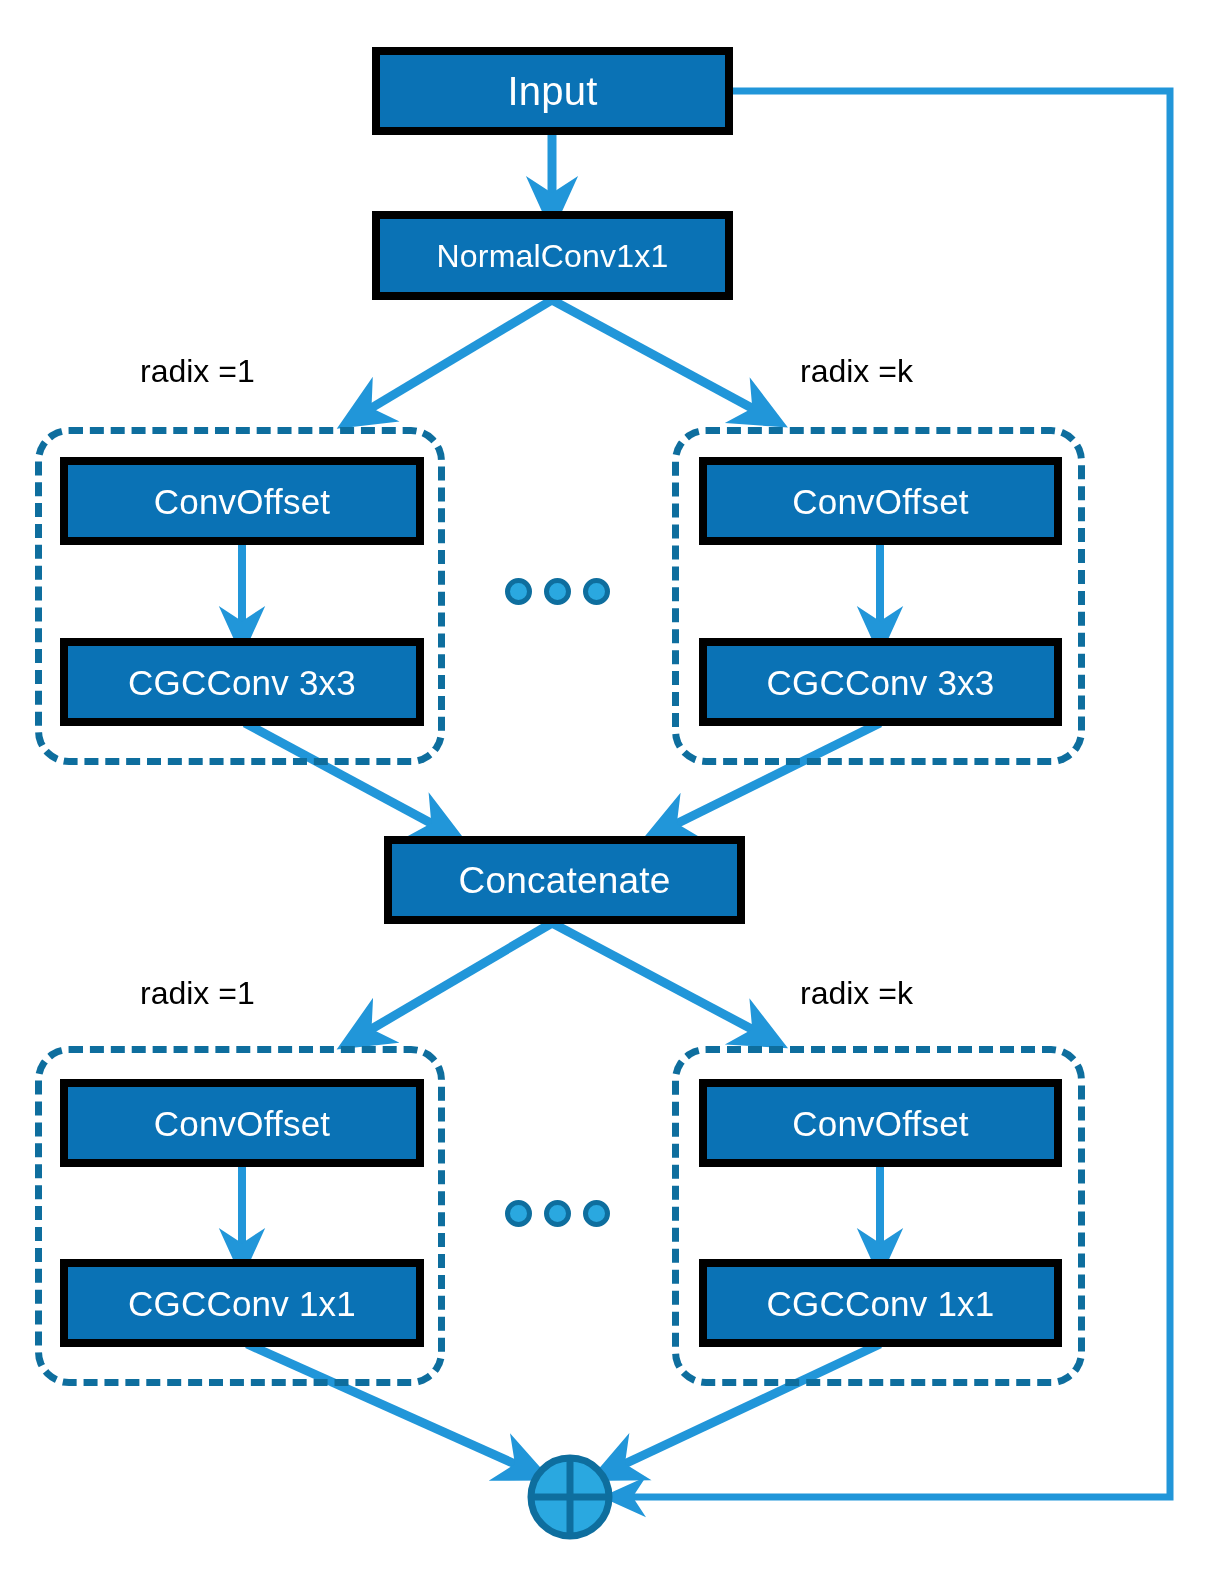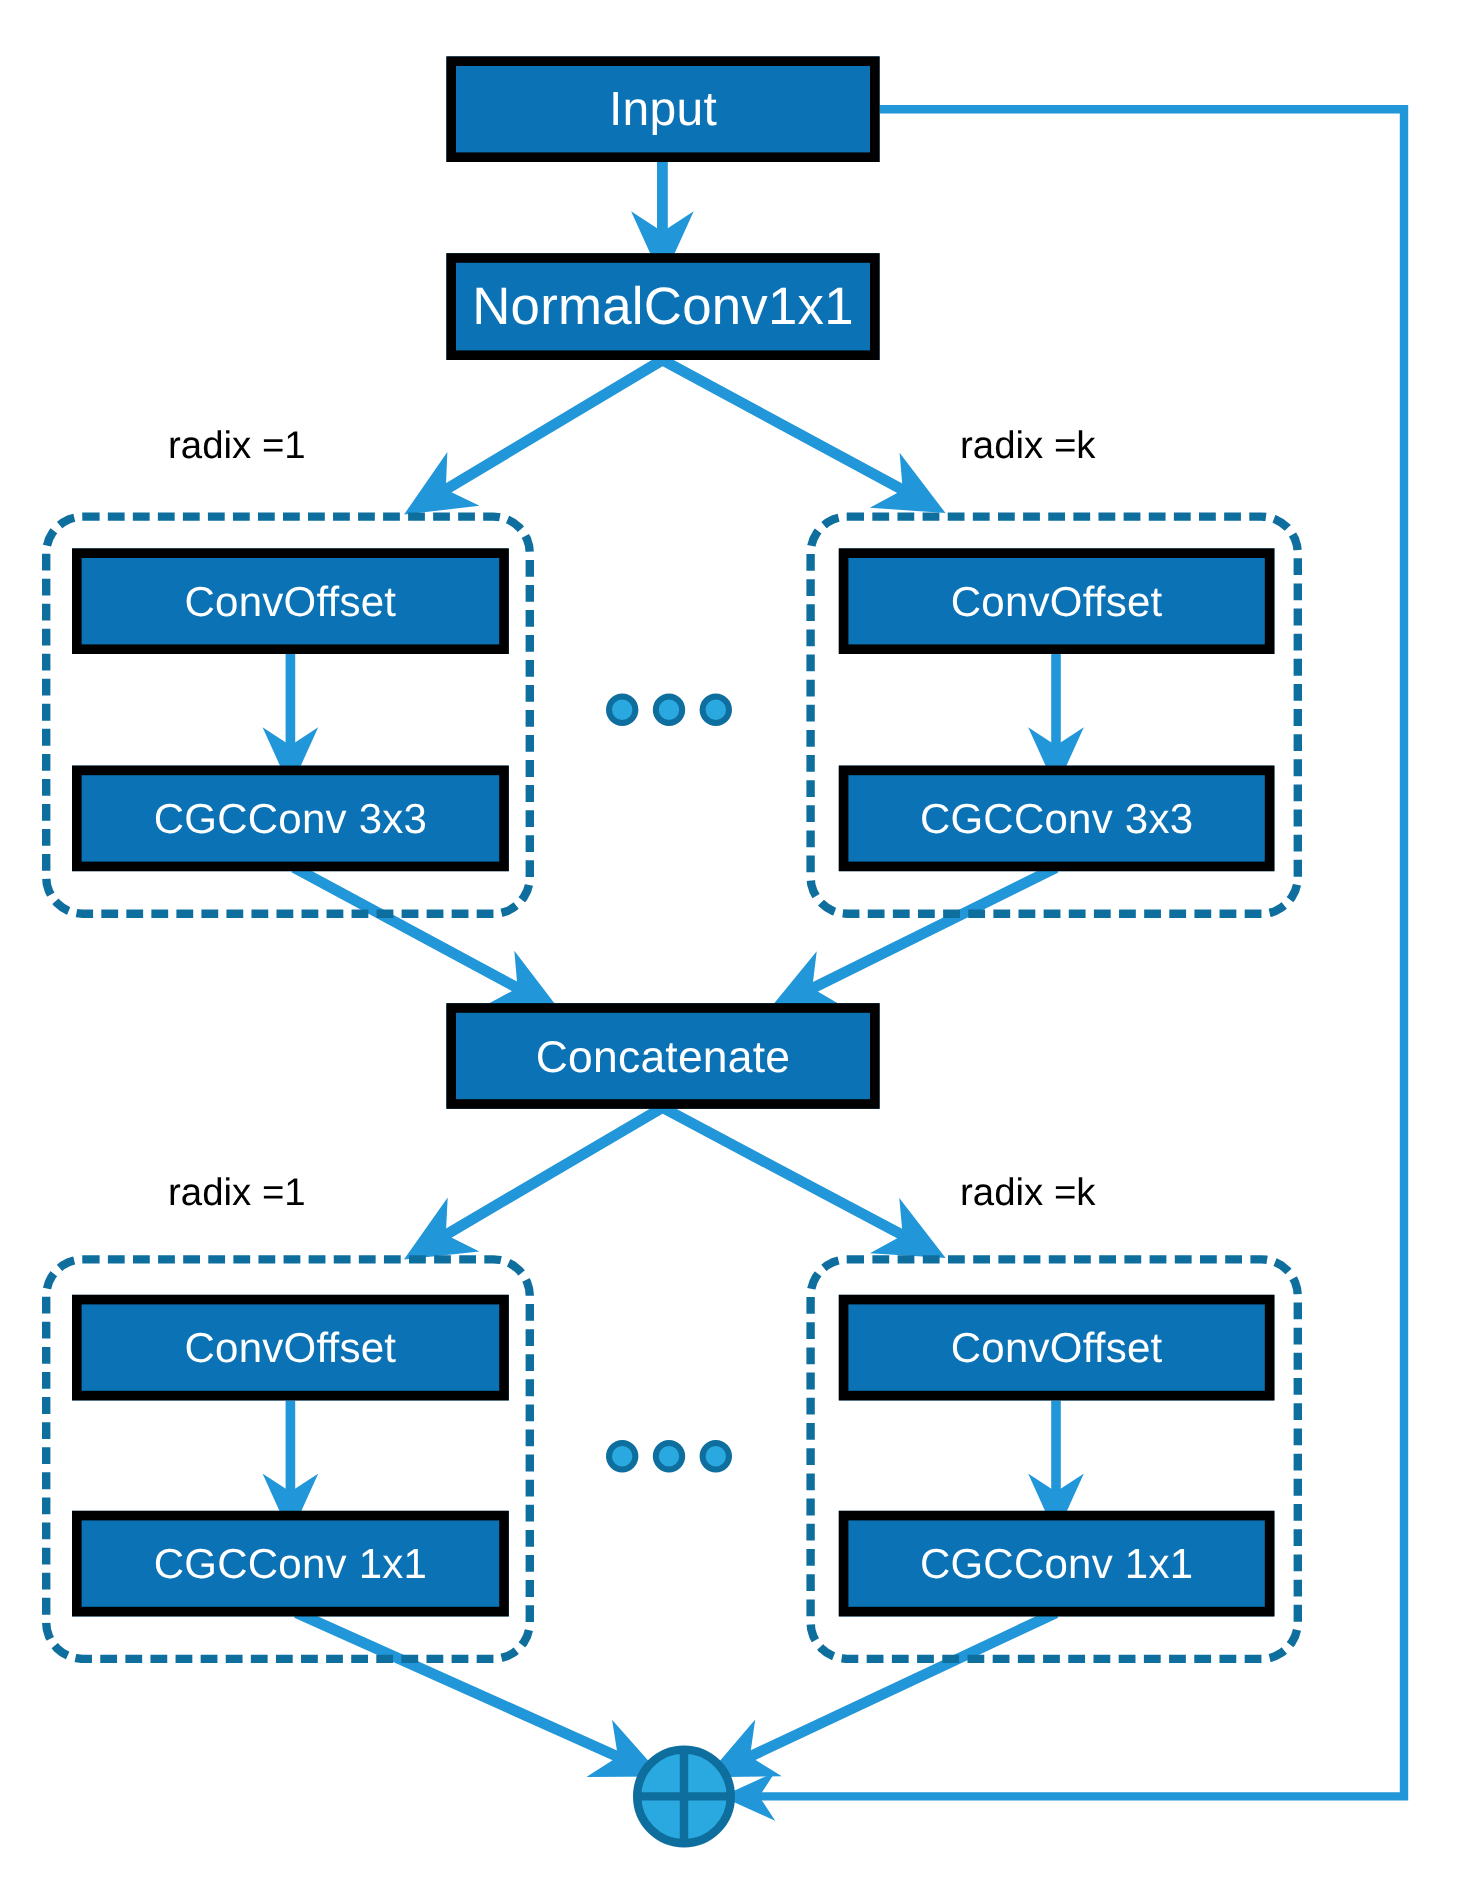--- a/index.html
+++ b/index.html
@@ -121,21 +121,21 @@
 
     <line x1="880" y1="1344" x2="616" y2="1468" stroke="#2196d9" stroke-width="9" marker-end="url(#ah)"></line>
 
     <polyline points="733,91 1170,91 1170,1497 625,1497" fill="none" stroke="#2196d9" stroke-width="7" marker-end="url(#ah)"></polyline>
   </svg>
 
   <div class="node" style="left:372px; top:47px; width:361px; height:88px; font-size:40px;">
     <span class="label">Input</span>
   </div>
 
-  <div class="node" style="left:372px; top:211px; width:361px; height:89px; font-size:44px;">
+  <div class="node" style="left:372px; top:211px; width:361px; height:89px; font-size:32px;">
     <span class="label">NormalConv1x1</span>
   </div>
 
   <div class="radix-label" style="left:140px; top:355px;">radix =1</div>
 
   <div class="group" style="left:35px; top:427px; width:410px; height:338px;"></div>
 
   <div class="node" style="left:60px; top:457px; width:364px; height:88px; font-size:35px;">
     <span class="label">ConvOffset</span>
   </div>
@@ -155,21 +155,21 @@
   <div class="node" style="left:699px; top:638px; width:363px; height:88px; font-size:35px;">
     <span class="label">CGCConv 3x3</span>
   </div>
 
   <div class="dots" style="left:505px; top:578px;">
     <span class="dot"></span>
     <span class="dot"></span>
     <span class="dot"></span>
   </div>
 
-  <div class="node" style="left:372px; top:836px; width:361px; height:88px; font-size:37px;">
+  <div class="node" style="left:384px; top:836px; width:361px; height:88px; font-size:37px;">
     <span class="label">Concatenate</span>
   </div>
 
   <div class="radix-label" style="left:140px; top:977px;">radix =1</div>
 
   <div class="group" style="left:35px; top:1046px; width:410px; height:340px;"></div>
 
   <div class="node" style="left:60px; top:1079px; width:364px; height:88px; font-size:35px;">
     <span class="label">ConvOffset</span>
   </div>

